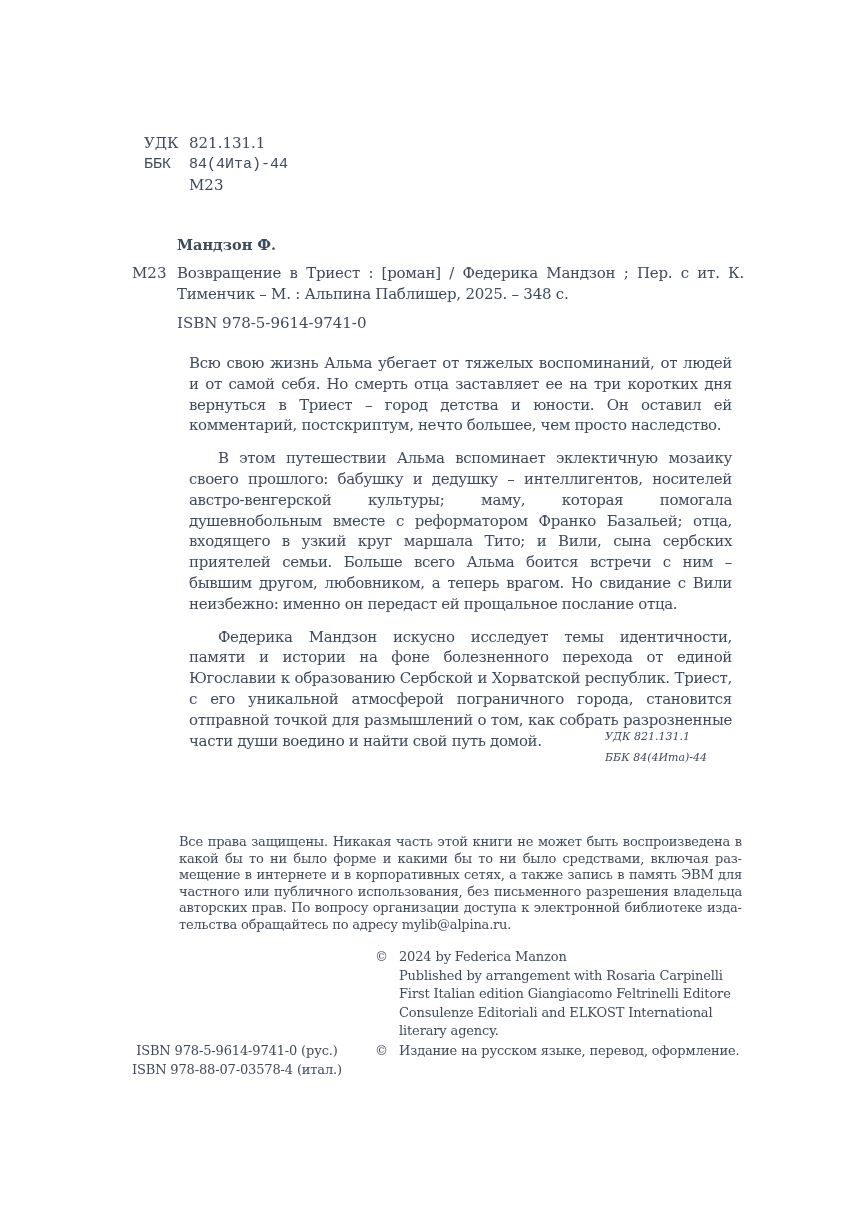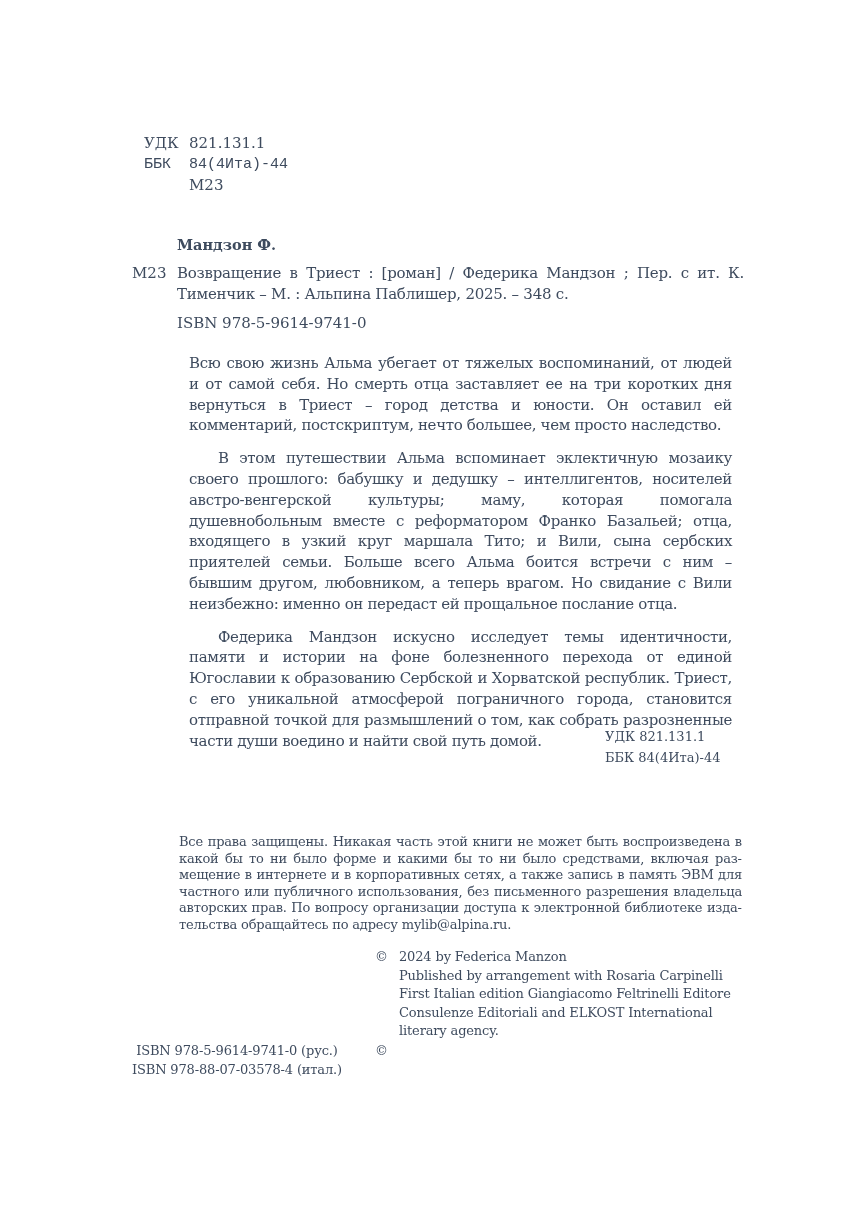--- a/index.html
+++ b/index.html
@@ -41,21 +41,21 @@
     #annotation p {
       margin: 12px;
       font-size: 15px;
       line-height: 20.8px;
       text-align: justify;
       letter-spacing: -0.35px;
       hyphens: manual;
     }
     #annotation p.indent { text-indent: 29px; }
 
-    #class-right { top: 726px; left: 605px; font-size: 13px; line-height: 21px; white-space: nowrap; }
+    #class-right { top: 726px; left: 605px; font-size: 11px; line-height: 21px; white-space: nowrap; font-style: italic; }
 
     #rights { top: 832px; left: 177px; width: 567px; }
     #rights p {
       margin: 2px;
       font-size: 13px;
       line-height: 16.5px;
       text-align: justify;
       letter-spacing: -0.2px;
     }
 
@@ -121,14 +121,15 @@
 </div>
 
 <div id="isbn-list" class="abs">
   <div>ISBN 978-5-9614-9741-0 (рус.)</div>
   <div>ISBN 978-88-07-03578-4 (итал.)</div>
 </div>
 
 <div id="copy-2" class="copy-block">
   <span class="copy-sign">©</span>
   <div class="copy-lines">
+    <div>Издание на русском языке, перевод, оформление.</div>
   </div>
 </div>
 
 </body></html>

